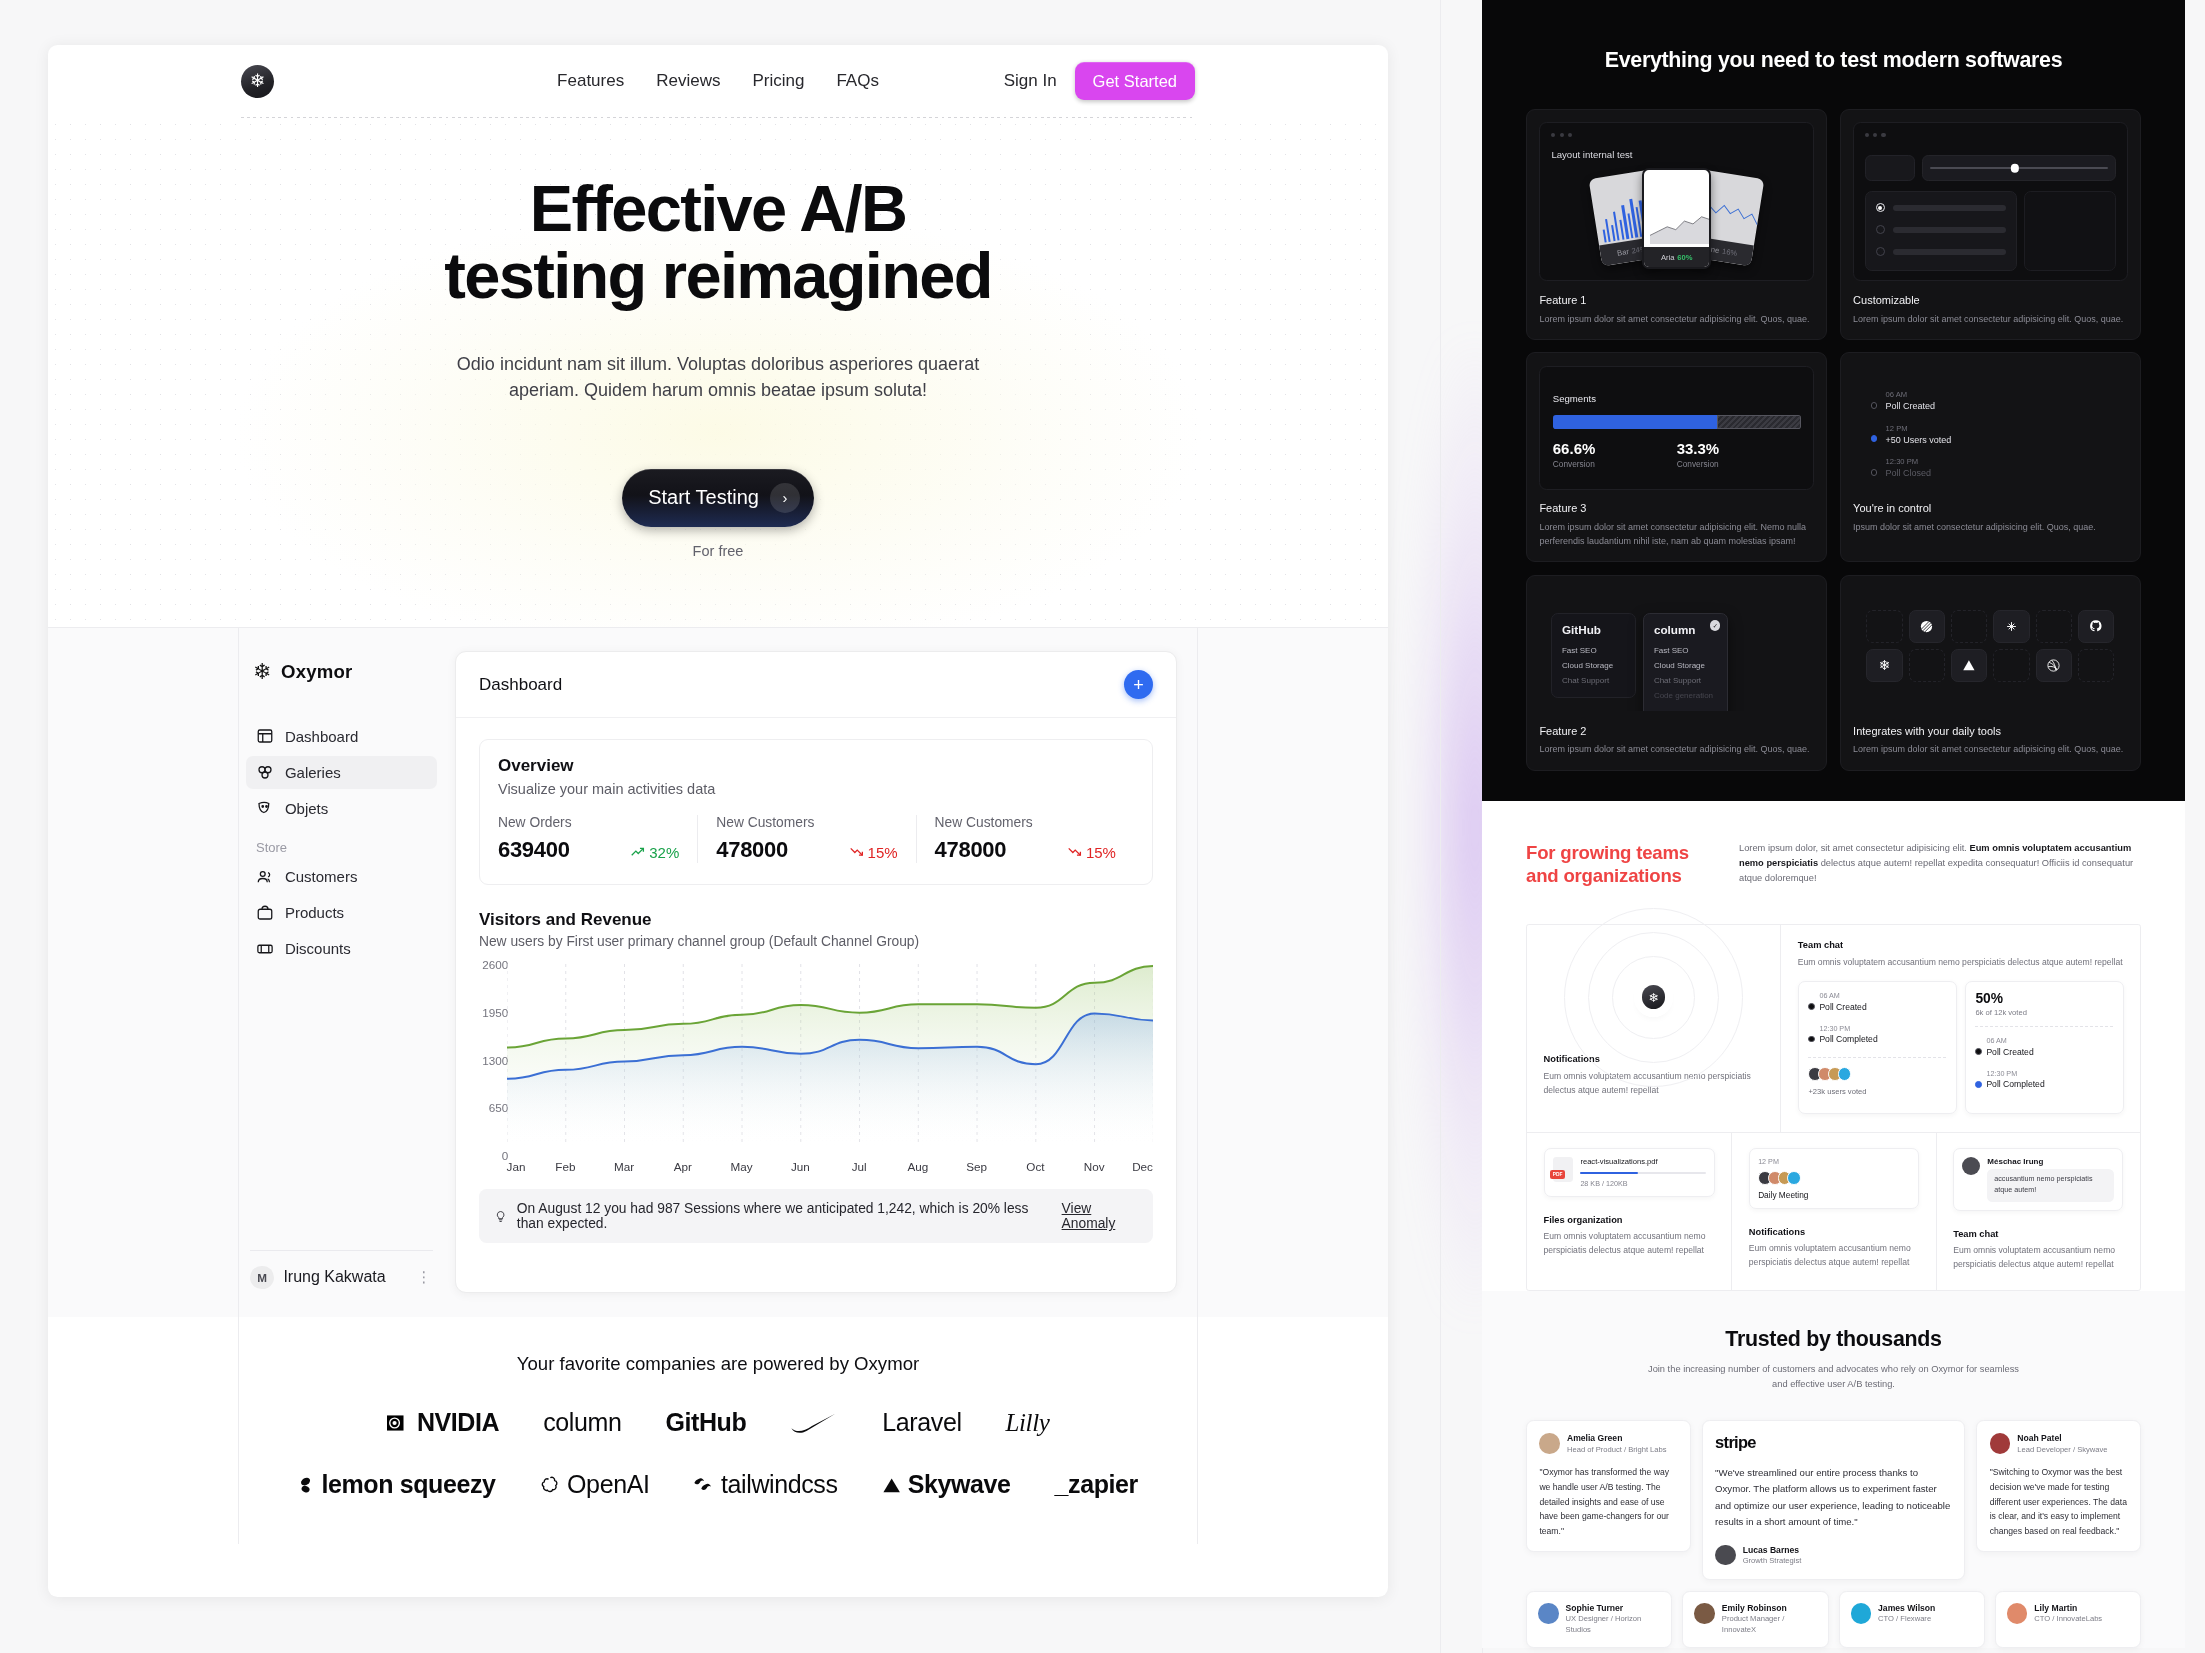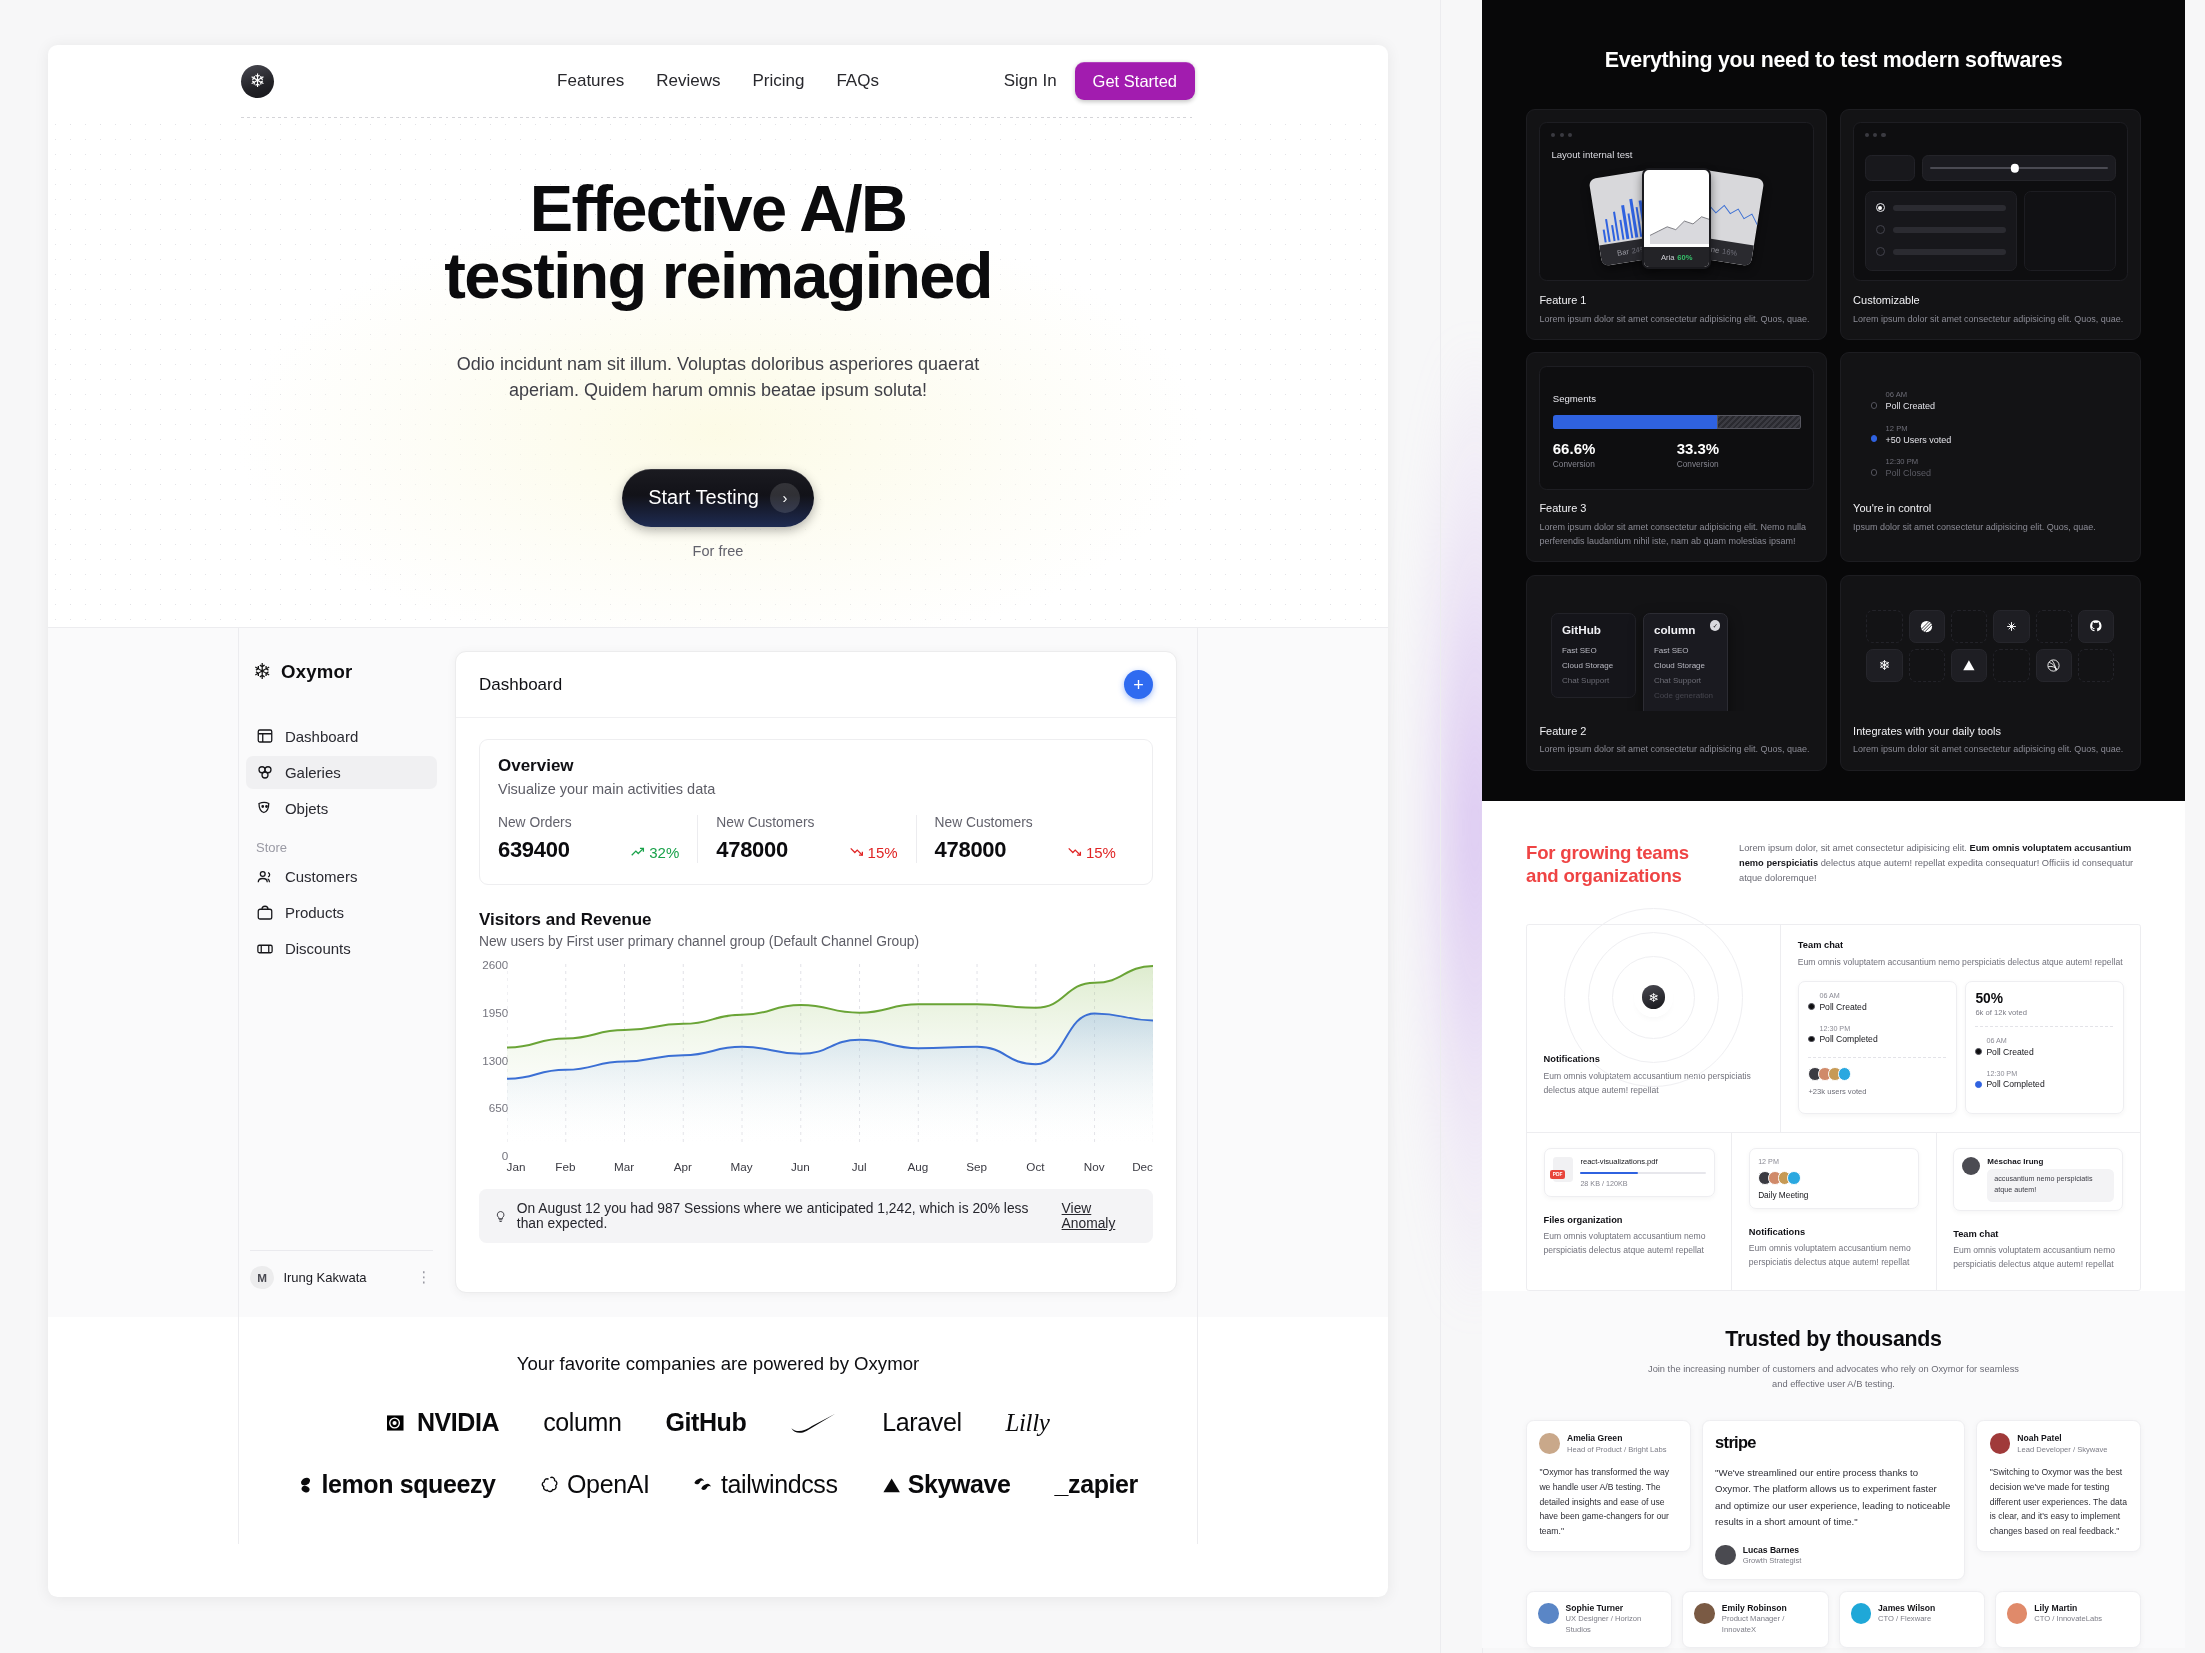--- a/index.html
+++ b/index.html
@@ -32,21 +32,21 @@
     width:33px; height:33px; border-radius:50%;
     background:linear-gradient(160deg,#4a4a52 0%,#232328 60%,#17171b 100%);
     display:flex; align-items:center; justify-content:center;
     color:#fff; font-size:18.6px; line-height:1; flex:none;
   }
   .nav-links { position:absolute; left:50%; transform:translateX(-50%); display:flex; gap:32px;align-items:flex-end; }
   .nav-links a { color:#28282d; font-size:17px; text-decoration:none; white-space:nowrap; }
   .nav-right { margin-left:auto; display:flex; align-items:center; gap:18px; }
   .sign-in { color:#28282d; font-size:17px; text-decoration:none; }
   .get-started {
-    background:#a21caf; color:#fff; font-size:16.5px;
+    background:#d946ef; color:#fff; font-size:16.5px;
     padding:9.6px 18px; border-radius:9px; border:none; cursor:pointer;
     box-shadow:inset 0 0.7px 0 rgba(255,255,255,.22), 0 1.4px 4.1px rgba(0,0,0,.22);
   }
   .nav-rule { position:absolute; left:193px; right:193px; top:72px; height:1.4px;
     background:repeating-linear-gradient(to right,#d4d4d8 0 2.8px, transparent 2.8px 6.2px); }
 
   
   .hero { position:relative; padding:59px 0 0; text-align:center; height:510px;
     background:
       radial-gradient(ellipse 620px 289px at 50% 62%, rgba(252,250,226,.85) 0%, rgba(252,251,238,.45) 50%, rgba(255,255,255,0) 78%),
@@ -82,21 +82,21 @@
   .dm-item { display:flex; align-items:center; gap:11px; padding:7.6px 9.6px; border-radius:6.9px;
     font-size:15px; color:#2a2a31; cursor:pointer; }
   .dm-item.active { background:#f0f0f2; }
   .dm-ico { width:18px; height:18px; flex:none; color:#16161a; }
   .dm-group { font-size:13px; color:#9a9aa4; padding:15px 18px 5.5px; }
   .dm-foot { margin-top:auto; padding:0 12.4px; }
   .dm-foot-rule { height:0.7px; background:#eaeaee; margin-bottom:15px; }
   .dm-user { display:flex; align-items:center; gap:9.6px; }
   .dm-av { width:23.4px; height:23.4px; border-radius:50%; background:#ececed; color:#4a4a52;
     display:flex; align-items:center; justify-content:center; font-size:11.7px; font-weight:600; }
-  .dm-uname { font-size:13px; color:#1a1a20; }
+  .dm-uname { font-size:16px; color:#1a1a20; }
   .dm-dots { margin-left:auto; color:#9a9aa4; font-size:15px; letter-spacing:1.4px; }
 
   .dm-main { flex:1; margin:23.4px 20.7px 23.4px 9.6px; background:#fff; border:0.7px solid #ececed;
     border-radius:11px; box-shadow:0 1.4px 9.6px rgba(0,0,0,.05); display:flex; flex-direction:column; overflow:hidden; }
   .dm-head { display:flex; align-items:center; padding:18px 23.4px; border-bottom:0.7px solid #f0f0f2; }
   .dm-head h3 { font-size:17px; font-weight:500; color:#111115; }
   .dm-plus { margin-left:auto; width:29px; height:29px; border-radius:50%; background:#2f6bf0; color:#fff;
     border:none; cursor:pointer; font-size:18px; line-height:1; display:flex; align-items:center; justify-content:center;
     box-shadow:0 2.1px 6.2px rgba(47,107,240,.45); }
   .dm-body { padding:20.7px 23.4px 19.3px; flex:1; display:flex; flex-direction:column; }

